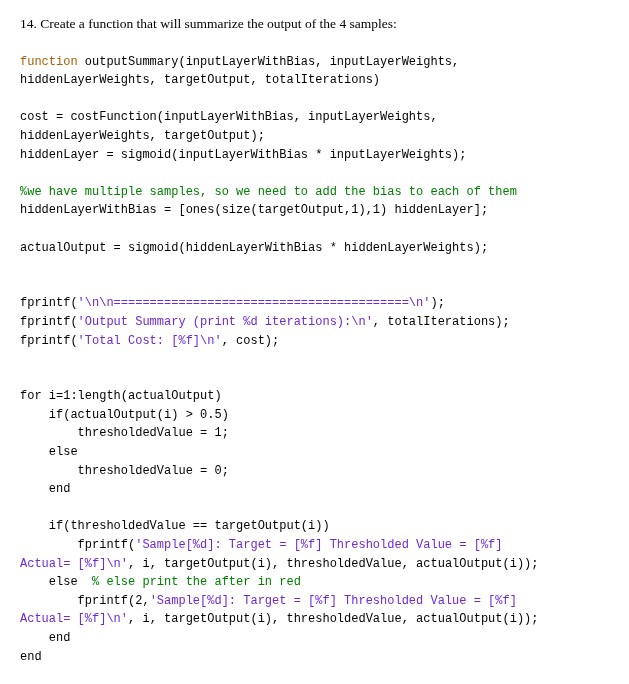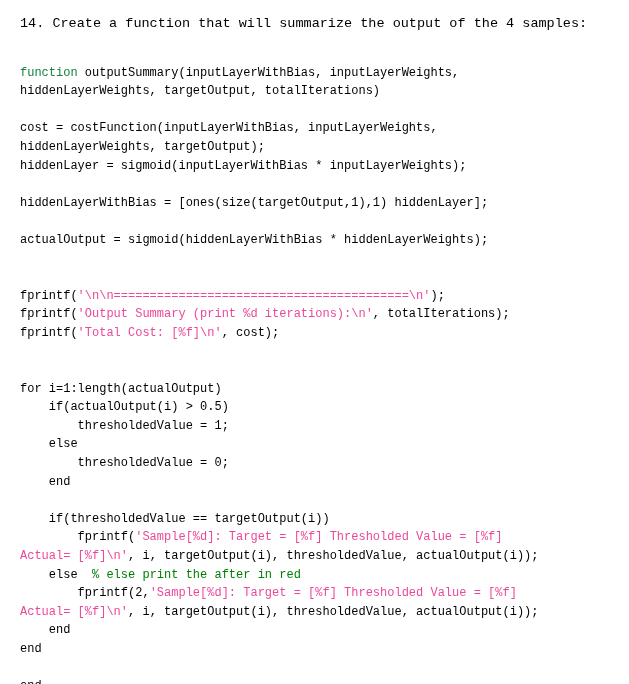--- a/index.html
+++ b/index.html
@@ -12,52 +12,53 @@
       background: #ffffff;
       font-family: 'Courier New', Courier, monospace;
       font-size: 12.5px;
       color: #000000;
       padding: 16px 20px;
       width: 629px;
       min-height: 684px;
     }
 
     .question-header {
-      font-family: Liberation Mono, monospace;
+      font-family: Liberation Serif, serif;
       font-size: 13.5px;
       color: #000000;
-      margin-bottom: 14px;
+      margin-bottom: 2px;
     }
 
     .code-block {
       font-family: 'Courier New', Courier, monospace;
       font-size: 12px;
       line-height: 1.55;
       white-space: pre;
       color: #000000;
     }
 
-    .kw-blue { color: #15803d; }
+    .kw-blue { color: #a16207; }
 
     .comment { color: #008000; }
-    .string-purple { color: #ec4899; }
+    .string-purple { color: #6d28d9; }
   </style>
 </head>
 <body>
 
 <div class="question-header">14.  Create a function that will summarize the output of the 4 samples:</div>
 
 <div class="code-block">
 <span class="kw-blue">function</span> outputSummary(inputLayerWithBias, inputLayerWeights,
 hiddenLayerWeights, targetOutput, totalIterations)
 
 cost = costFunction(inputLayerWithBias, inputLayerWeights,
 hiddenLayerWeights, targetOutput);
 hiddenLayer = sigmoid(inputLayerWithBias * inputLayerWeights);
 
+<span class="comment">%we have multiple samples, so we need to add the bias to each of them</span>
 hiddenLayerWithBias = [ones(size(targetOutput,1),1) hiddenLayer];
 
 actualOutput = sigmoid(hiddenLayerWithBias * hiddenLayerWeights);
 
 
 fprintf(<span class="string-purple">'\n\n=========================================\n'</span>);
 fprintf(<span class="string-purple">'Output Summary (print %d iterations):\n'</span>, totalIterations);
 fprintf(<span class="string-purple">'Total Cost: [%f]\n'</span>, cost);
 
 

